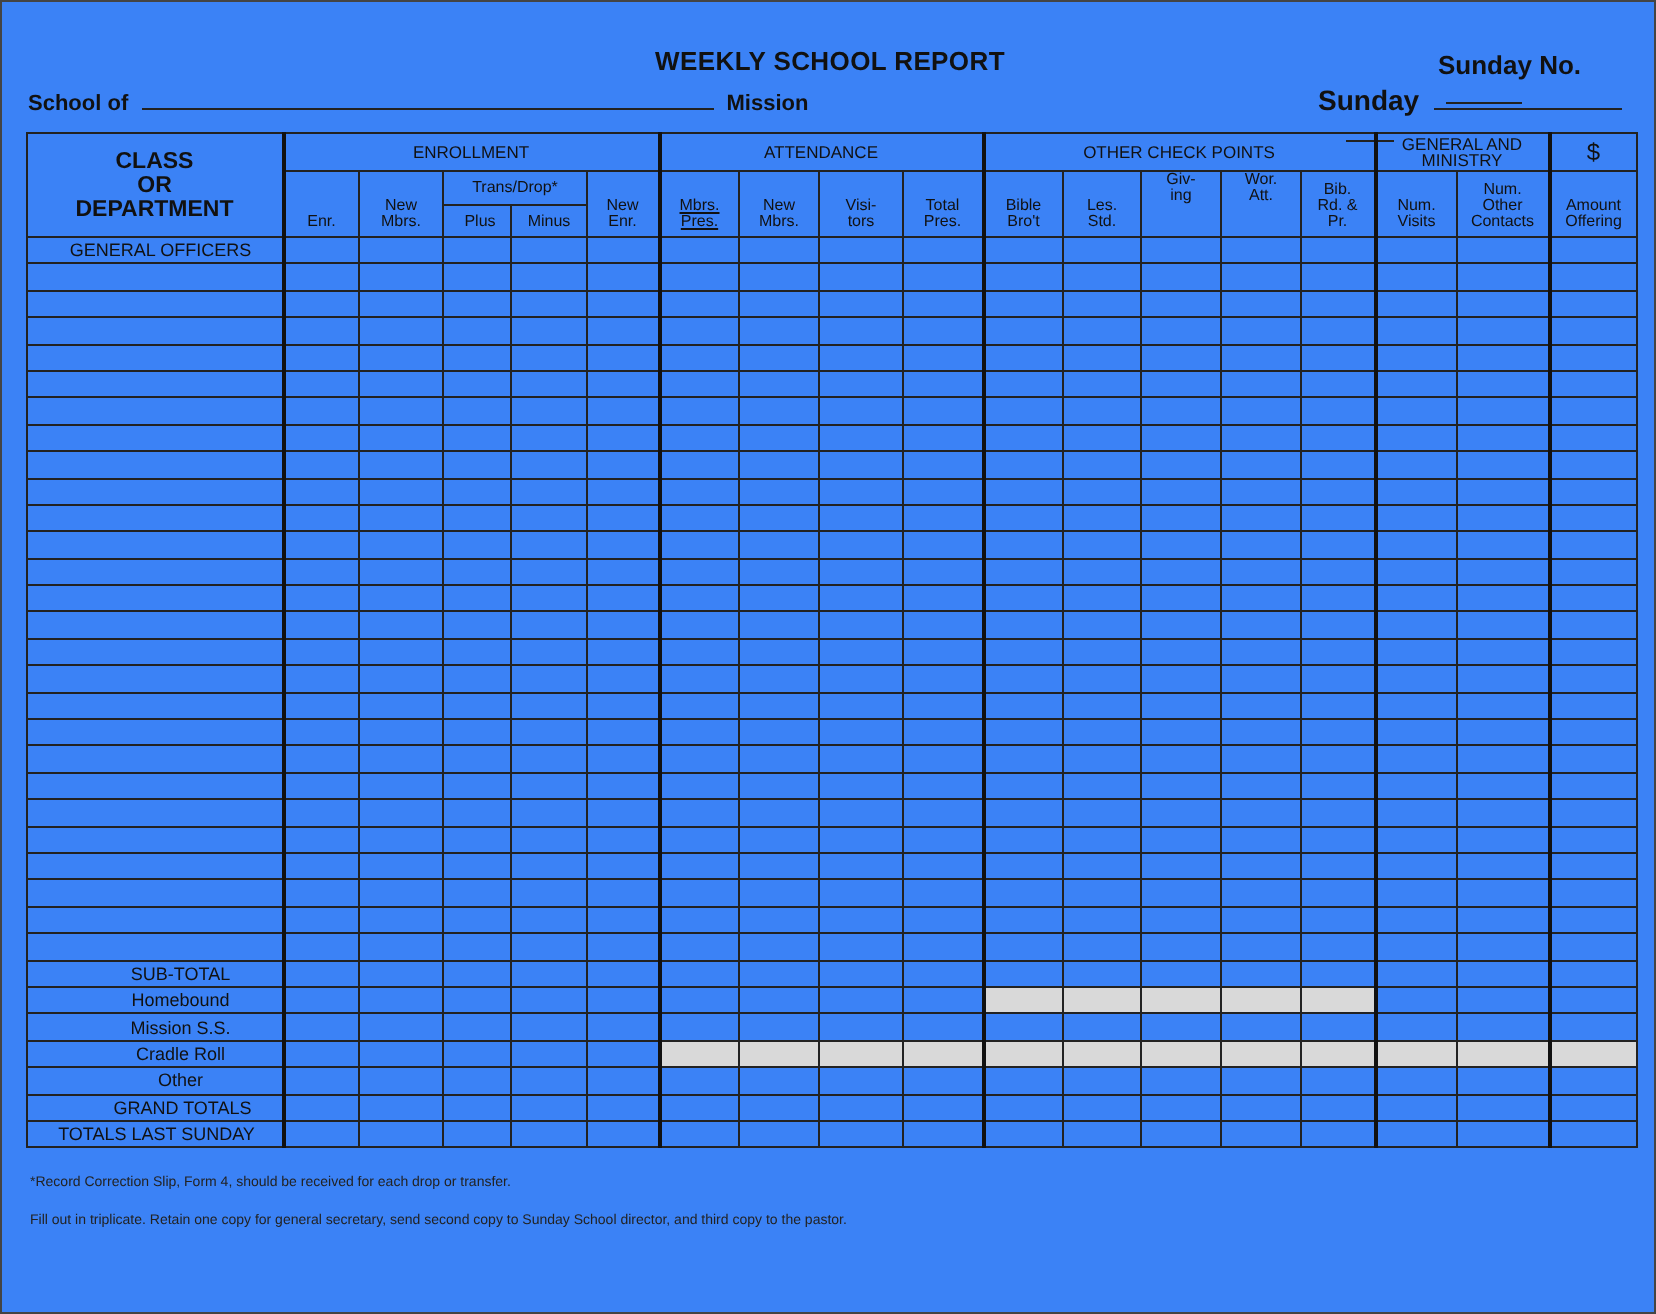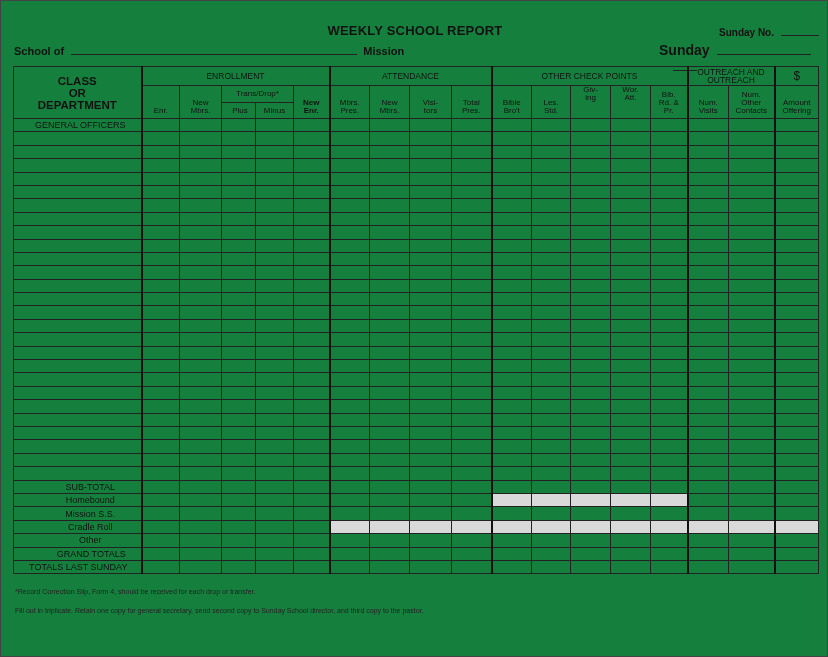--- a/index.html
+++ b/index.html
@@ -1,19 +1,19 @@
 <!DOCTYPE html>
 <html><head>
 <meta charset="utf-8">
 <style>
   html,body{margin:0;padding:0;background:#fff;}
   body{width:828px;height:657px;overflow:hidden;font-family:"Liberation Sans",sans-serif;color:#111;}
-  .page{position:absolute;left:0;top:0;width:826px;height:655px;border:1px solid #444;background:#15803d;}
+  .page{position:absolute;left:0;top:0;width:826px;height:655px;border:1px solid #444;background:#3b82f6;}
   .title{position:absolute;left:0;width:828px;top:22px;text-align:center;font-weight:bold;font-size:13px;letter-spacing:0.2px;}
-  .sunday-no{position:absolute;left:718px;top:24px;font-weight:bold;font-size:10px;}
+  .sunday-no{position:absolute;left:718px;top:24px;font-weight:bold;font-size:13px;}
   .line{display:inline-block;border-bottom:1px solid #222;vertical-align:baseline;height:10px;}
   .school-row{position:absolute;left:13px;top:43px;font-weight:bold;font-size:11px;}
   .sunday-row{position:absolute;left:658px;top:41px;font-weight:bold;font-size:14px;}
   table.grid{position:absolute;left:12px;top:65px;border-collapse:collapse;table-layout:fixed;}
   table.grid td, table.grid th{border:1px solid #222;padding:0;font-weight:normal;font-size:8px;line-height:8px;text-align:center;overflow:hidden;}
   .thick-r{border-right:2px solid #111 !important;}
   .class-head{font-weight:bold !important;font-size:11.5px !important;line-height:12px !important;}
   .grp{font-size:8.5px !important;height:18px;}
   .sub{height:11px;}
   .col-label{vertical-align:bottom;margin-left:20px;}
@@ -73,29 +73,29 @@
     <thead>
       <tr>
         <th rowspan="3" class="class-head thick-r">
           <div>CLASS</div>
           <div>OR</div>
           <div>DEPARTMENT</div>
         </th>
         <th colspan="5" class="grp thick-r">ENROLLMENT</th>
         <th colspan="4" class="grp thick-r">ATTENDANCE</th>
         <th colspan="5" class="grp thick-r">OTHER CHECK POINTS</th>
-        <th colspan="2" class="grp thick-r" style="line-height:8px;">OUTREACH AND OUTREACH</th>
+        <th colspan="2" class="grp thick-r" style="line-height:8px;">GENERAL AND MINISTRY</th>
         <th class="grp dollar">$</th>
       </tr>
       <tr>
         <th rowspan="2" class="col-label" style="padding-bottom:3px;">Enr.</th>
         <th rowspan="2" class="col-label" style="padding:0 8px 3px;">New Mbrs.</th>
         <th colspan="2" class="sub" style="height:12px;">Trans/Drop*</th>
-        <th rowspan="2" class="thick-r col-label" style="padding:0 7px 3px;font-weight:bold;">New Enr.</th>
-        <th rowspan="2" class="col-label" style="padding:0 6px 3px;">Mbrs. Pres.</th>
+        <th rowspan="2" class="thick-r col-label" style="padding:0 7px 3px;">New Enr.</th>
+        <th rowspan="2" class="col-label" style="padding:0 6px 3px;text-decoration:underline;">Mbrs. Pres.</th>
         <th rowspan="2" class="col-label" style="padding:0 8px 3px;">New Mbrs.</th>
         <th rowspan="2" class="col-label" style="padding:0 10px 3px;">Visi- tors</th>
         <th rowspan="2" class="thick-r col-label" style="padding:0 8px 3px;">Total Pres.</th>
         <th rowspan="2" class="col-label" style="padding:0 8px 3px;">Bible Bro't</th>
         <th rowspan="2" class="col-label" style="padding:0 10px 3px;">Les. Std.</th>
         <th rowspan="2" class="col-label" style="padding:0 11px 16px;">Giv- ing</th>
         <th rowspan="2" class="col-label" style="padding:0 9px 16px;">Wor. Att.</th>
         <th rowspan="2" class="thick-r col-label" style="padding:0 7px 3px;">Bib. Rd. &amp; Pr.</th>
         <th rowspan="2" class="col-label" style="padding:0 7px 3px;">Num. Visits</th>
         <th rowspan="2" class="thick-r col-label" style="padding:0 4px 3px;">Num. Other Contacts</th>

